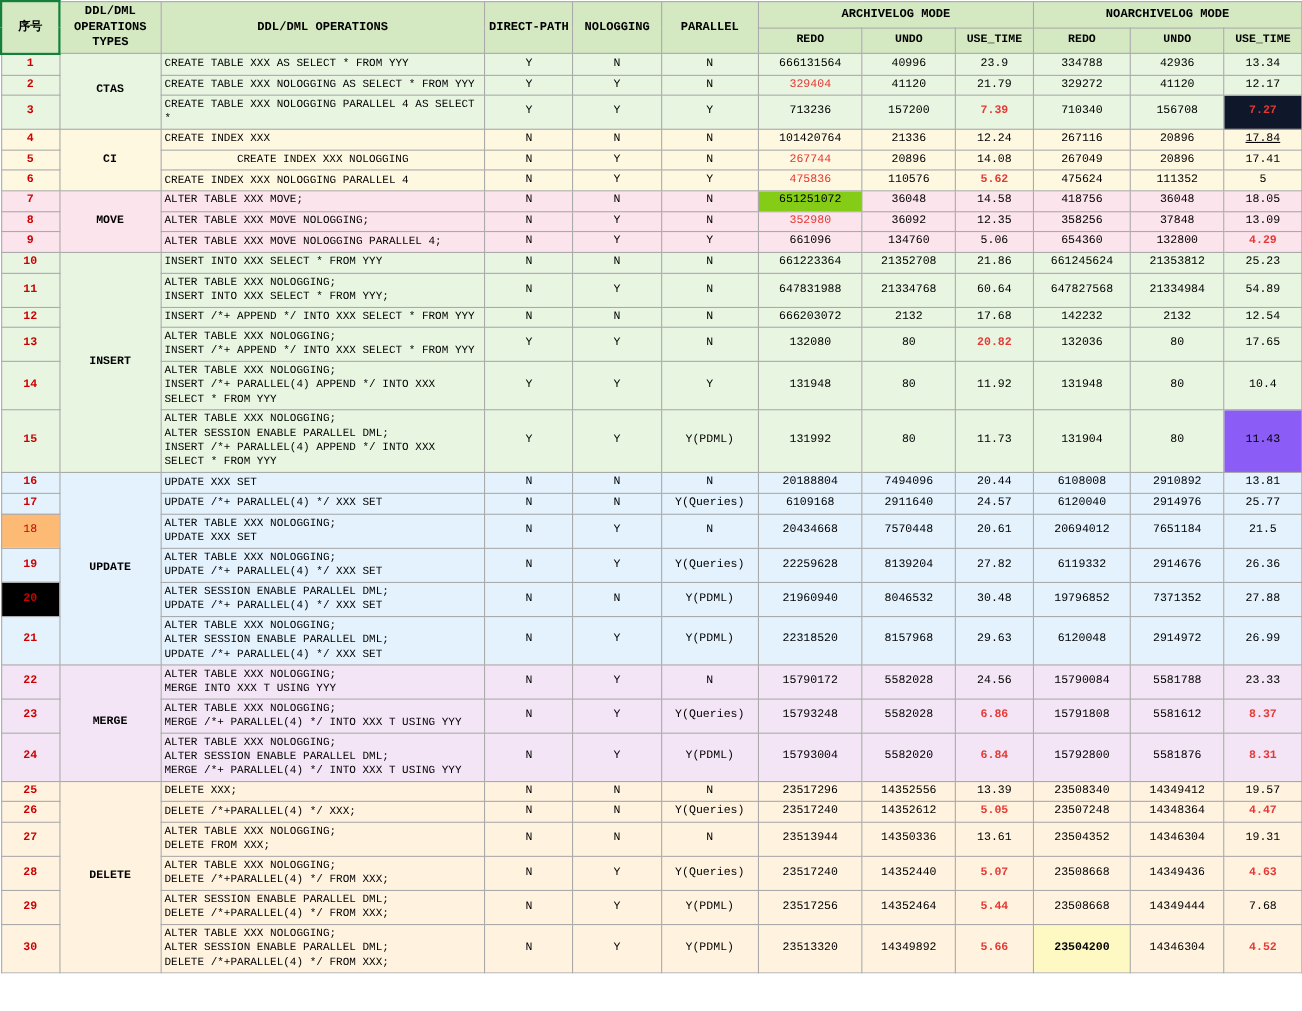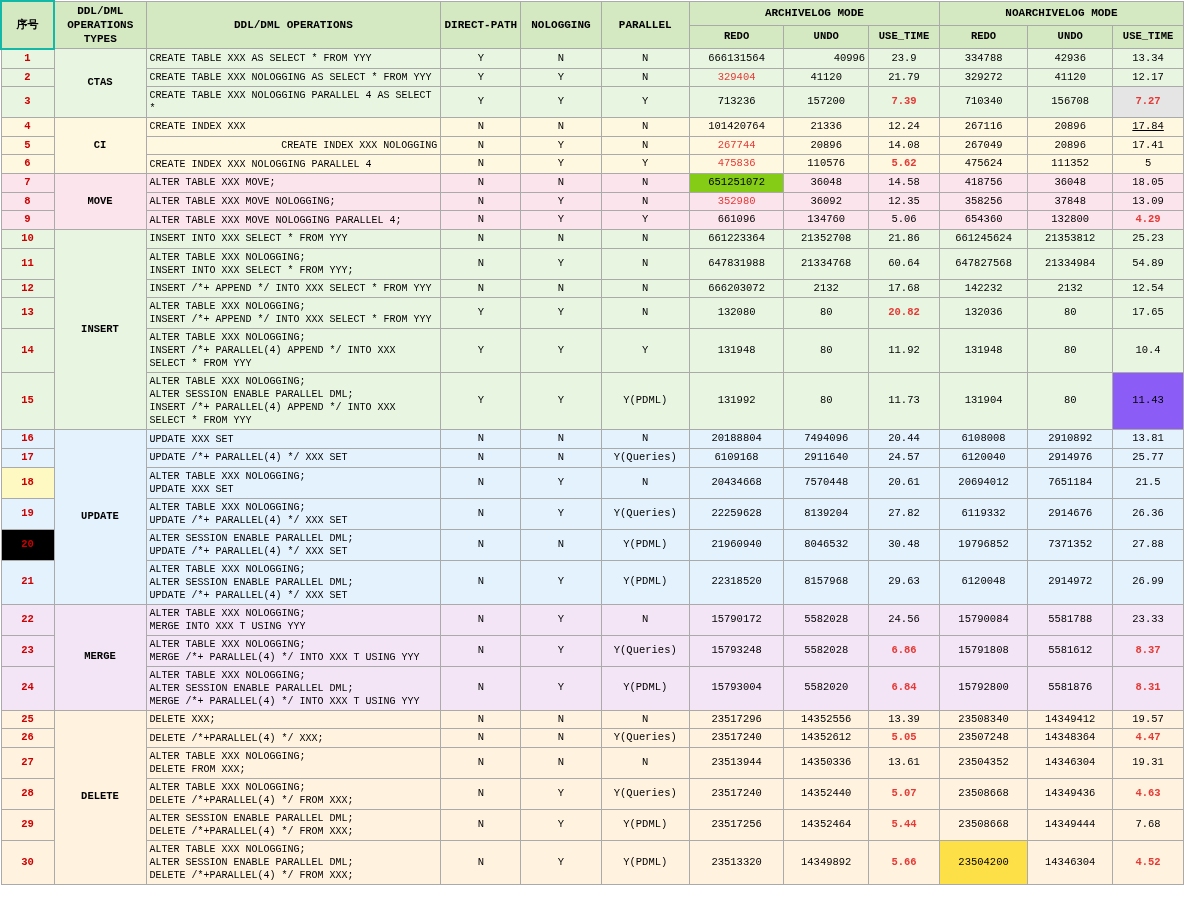--- a/index.html
+++ b/index.html
@@ -77,21 +77,21 @@
       <col class="col-f">
       <col class="col-g">
       <col class="col-h">
       <col class="col-i">
       <col class="col-j">
       <col class="col-k">
       <col class="col-l">
     </colgroup>
     <thead>
       <tr class="header-top">
-        <th rowspan="2" class="col-a-header" style="border:2px solid #14b8a6;">序号</th>
+        <th rowspan="2" class="col-a-header" style="border:2px solid #15803d;">序号</th>
         <th rowspan="2">DDL/DML OPERATIONS TYPES</th>
         <th rowspan="2">DDL/DML OPERATIONS</th>
         <th rowspan="2">DIRECT-PATH</th>
         <th rowspan="2">NOLOGGING</th>
         <th rowspan="2">PARALLEL</th>
         <th colspan="3" class="span-header">ARCHIVELOG MODE</th>
         <th colspan="3" class="span-header">NOARCHIVELOG MODE</th>
       </tr>
       <tr class="header-sub">
         <th>REDO</th>
@@ -104,21 +104,21 @@
     </thead>
     <tbody id="table-body">
     <tr>
           <td style="background: rgb(232, 245, 225); font-weight: bold; color: rgb(204, 0, 0);">1</td>
           <td rowspan="3" style="background: rgb(232, 245, 225); font-weight: bold;">CTAS</td>
           <td style="background: rgb(232, 245, 225); text-align: left; font-size: 10px;">CREATE TABLE XXX AS SELECT * FROM YYY</td>
           <td style="background: rgb(232, 245, 225);">Y</td>
           <td style="background: rgb(232, 245, 225);">N</td>
           <td style="background: rgb(232, 245, 225);">N</td>
           <td style="background: rgb(232, 245, 225); color: rgb(0, 0, 0);">666131564</td>
-          <td style="background: rgb(232, 245, 225); text-align: right;">40996</td>
+          <td style="background: rgb(232, 245, 225);">40996</td>
           <td style="background: rgb(232, 245, 225);">23.9</td>
           <td style="background: rgb(232, 245, 225);">334788</td>
           <td style="background: rgb(232, 245, 225);">42936</td>
           <td style="background: rgb(232, 245, 225);">13.34</td>
         </tr>
         <tr>
           <td style="background: rgb(232, 245, 225); font-weight: bold; color: rgb(204, 0, 0);">2</td>
           <td style="background: rgb(232, 245, 225); text-align: left; font-size: 10px;">CREATE TABLE XXX NOLOGGING AS SELECT * FROM YYY</td>
           <td style="background: rgb(232, 245, 225);">Y</td>
           <td style="background: rgb(232, 245, 225);">Y</td>
@@ -134,39 +134,39 @@
           <td style="background: rgb(232, 245, 225); font-weight: bold; color: rgb(204, 0, 0);">3</td>
           <td style="background: rgb(232, 245, 225); text-align: left; font-size: 10px;">CREATE TABLE XXX NOLOGGING PARALLEL 4 AS SELECT *</td>
           <td style="background: rgb(232, 245, 225);">Y</td>
           <td style="background: rgb(232, 245, 225);">Y</td>
           <td style="background: rgb(232, 245, 225);">Y</td>
           <td style="background: rgb(232, 245, 225); color: rgb(0, 0, 0);">713236</td>
           <td style="background: rgb(232, 245, 225);">157200</td>
           <td style="background: rgb(232, 245, 225); color: rgb(229, 57, 53); font-weight: bold;">7.39</td>
           <td style="background: rgb(232, 245, 225);">710340</td>
           <td style="background: rgb(232, 245, 225);">156708</td>
-          <td style="background: #e5e5e5; color: rgb(229, 57, 53); font-weight: bold;">7.27</td>
+          <td style="background: #0f172a; color: rgb(229, 57, 53); font-weight: bold;">7.27</td>
         </tr>
         <tr>
           <td style="background: rgb(255, 248, 225); font-weight: bold; color: rgb(204, 0, 0);">4</td>
           <td rowspan="3" style="background: rgb(255, 248, 225); font-weight: bold;">CI</td>
           <td style="background: rgb(255, 248, 225); text-align: left; font-size: 10px;">CREATE INDEX XXX</td>
           <td style="background: rgb(255, 248, 225);">N</td>
           <td style="background: rgb(255, 248, 225);">N</td>
           <td style="background: rgb(255, 248, 225);">N</td>
           <td style="background: rgb(255, 248, 225); color: rgb(0, 0, 0);">101420764</td>
           <td style="background: rgb(255, 248, 225);">21336</td>
           <td style="background: rgb(255, 248, 225);">12.24</td>
           <td style="background: rgb(255, 248, 225);">267116</td>
           <td style="background: rgb(255, 248, 225);">20896</td>
           <td style="background: rgb(255, 248, 225); text-decoration: underline;">17.84</td>
         </tr>
         <tr>
           <td style="background: rgb(255, 248, 225); font-weight: bold; color: rgb(204, 0, 0);">5</td>
-          <td style="background: rgb(255, 248, 225); text-align: right; font-size: 10px;">CREATE INDEX XXX NOLOGGING</td>
+          <td style="background: rgb(255, 248, 225); text-align: center; font-size: 10px;">CREATE INDEX XXX NOLOGGING</td>
           <td style="background: rgb(255, 248, 225);">N</td>
           <td style="background: rgb(255, 248, 225);">Y</td>
           <td style="background: rgb(255, 248, 225);">N</td>
           <td style="background: rgb(255, 248, 225); color: rgb(229, 57, 53);">267744</td>
           <td style="background: rgb(255, 248, 225);">20896</td>
           <td style="background: rgb(255, 248, 225);">14.08</td>
           <td style="background: rgb(255, 248, 225);">267049</td>
           <td style="background: rgb(255, 248, 225);">20896</td>
           <td style="background: rgb(255, 248, 225);">17.41</td>
         </tr>
@@ -323,21 +323,21 @@
           <td style="background: rgb(227, 242, 253);">N</td>
           <td style="background: rgb(227, 242, 253);">Y(Queries)</td>
           <td style="background: rgb(227, 242, 253); color: rgb(0, 0, 0);">6109168</td>
           <td style="background: rgb(227, 242, 253);">2911640</td>
           <td style="background: rgb(227, 242, 253);">24.57</td>
           <td style="background: rgb(227, 242, 253);">6120040</td>
           <td style="background: rgb(227, 242, 253);">2914976</td>
           <td style="background: rgb(227, 242, 253);">25.77</td>
         </tr>
         <tr>
-          <td style="background: #fef9c3; font-weight: bold; color: rgb(204, 0, 0);">18</td>
+          <td style="background: #fdba74; font-weight: normal; color: rgb(204, 0, 0);">18</td>
           <td style="background: rgb(227, 242, 253); text-align: left; font-size: 10px;">ALTER TABLE XXX NOLOGGING;<br>UPDATE XXX SET</td>
           <td style="background: rgb(227, 242, 253);">N</td>
           <td style="background: rgb(227, 242, 253);">Y</td>
           <td style="background: rgb(227, 242, 253);">N</td>
           <td style="background: rgb(227, 242, 253); color: rgb(0, 0, 0);">20434668</td>
           <td style="background: rgb(227, 242, 253);">7570448</td>
           <td style="background: rgb(227, 242, 253);">20.61</td>
           <td style="background: rgb(227, 242, 253);">20694012</td>
           <td style="background: rgb(227, 242, 253);">7651184</td>
           <td style="background: rgb(227, 242, 253);">21.5</td>
@@ -489,19 +489,19 @@
         </tr>
         <tr>
           <td style="background: rgb(255, 243, 224); font-weight: bold; color: rgb(204, 0, 0);">30</td>
           <td style="background: rgb(255, 243, 224); text-align: left; font-size: 10px;">ALTER TABLE XXX NOLOGGING;<br>ALTER SESSION ENABLE PARALLEL DML;<br>DELETE /*+PARALLEL(4) */  FROM  XXX;</td>
           <td style="background: rgb(255, 243, 224);">N</td>
           <td style="background: rgb(255, 243, 224);">Y</td>
           <td style="background: rgb(255, 243, 224);">Y(PDML)</td>
           <td style="background: rgb(255, 243, 224); color: rgb(0, 0, 0);">23513320</td>
           <td style="background: rgb(255, 243, 224);">14349892</td>
           <td style="background: rgb(255, 243, 224); color: rgb(229, 57, 53); font-weight: bold;">5.66</td>
-          <td style="background: #fde047;">23504200</td>
+          <td style="background: #fef9c3; font-weight: bold;">23504200</td>
           <td style="background: rgb(255, 243, 224);">14346304</td>
           <td style="background: rgb(255, 243, 224); color: rgb(229, 57, 53); font-weight: bold;">4.52</td>
         </tr>
       </tbody>
   </table>
 </div>
 
 </body></html>

